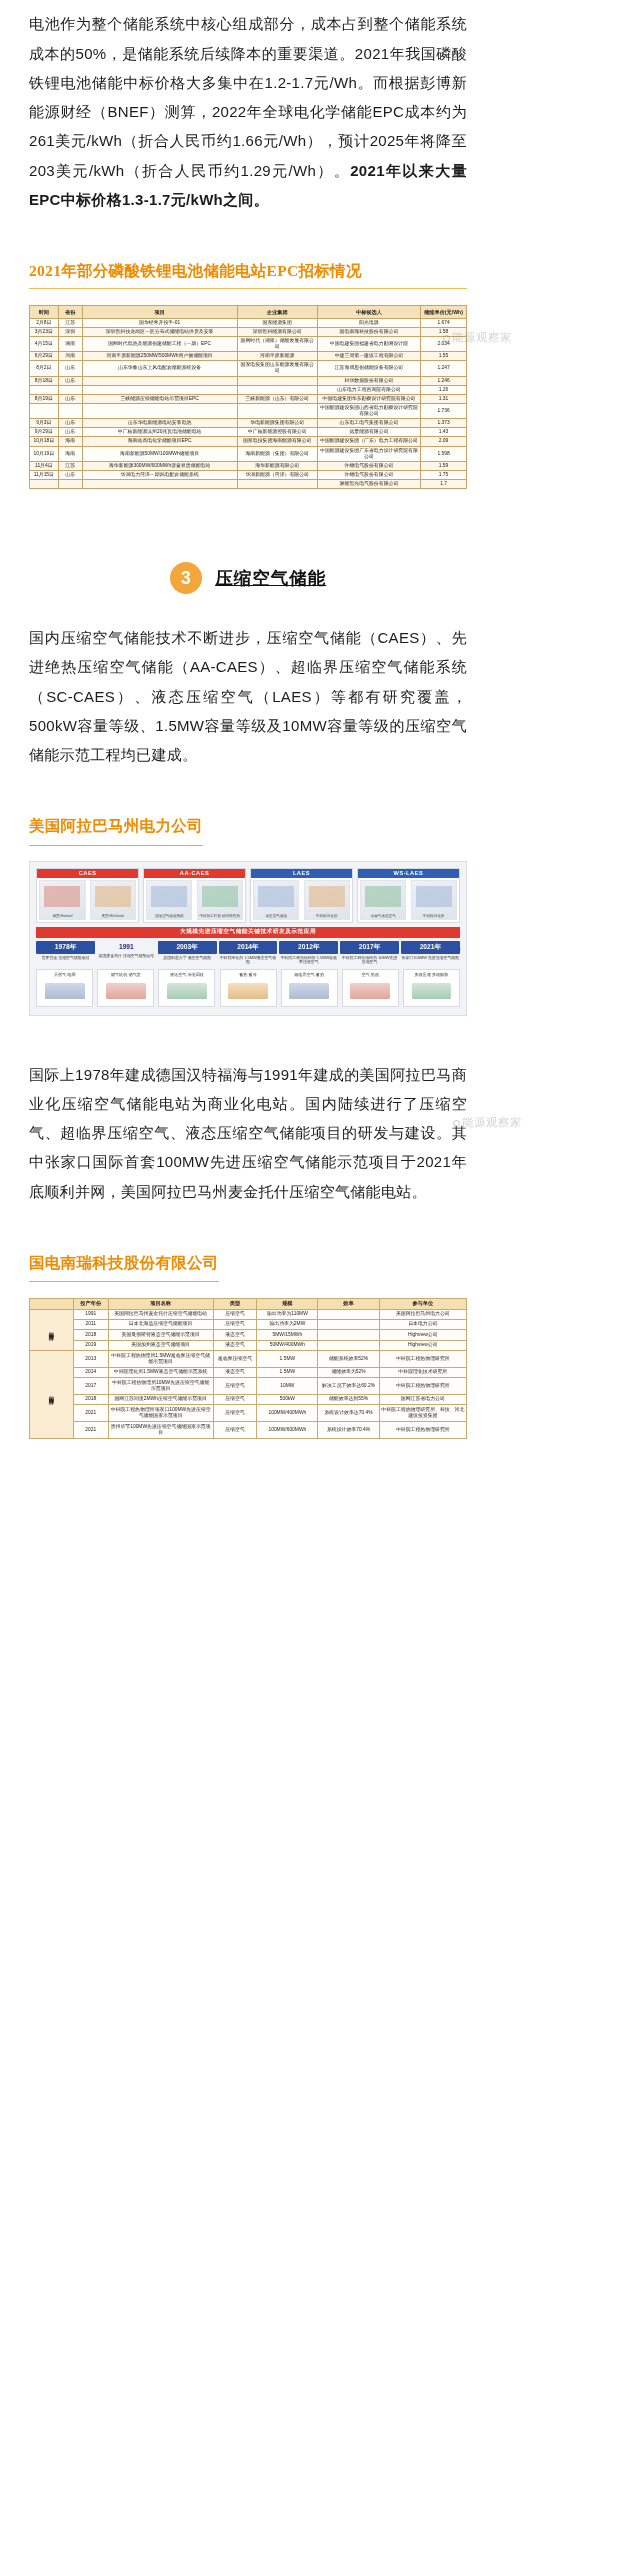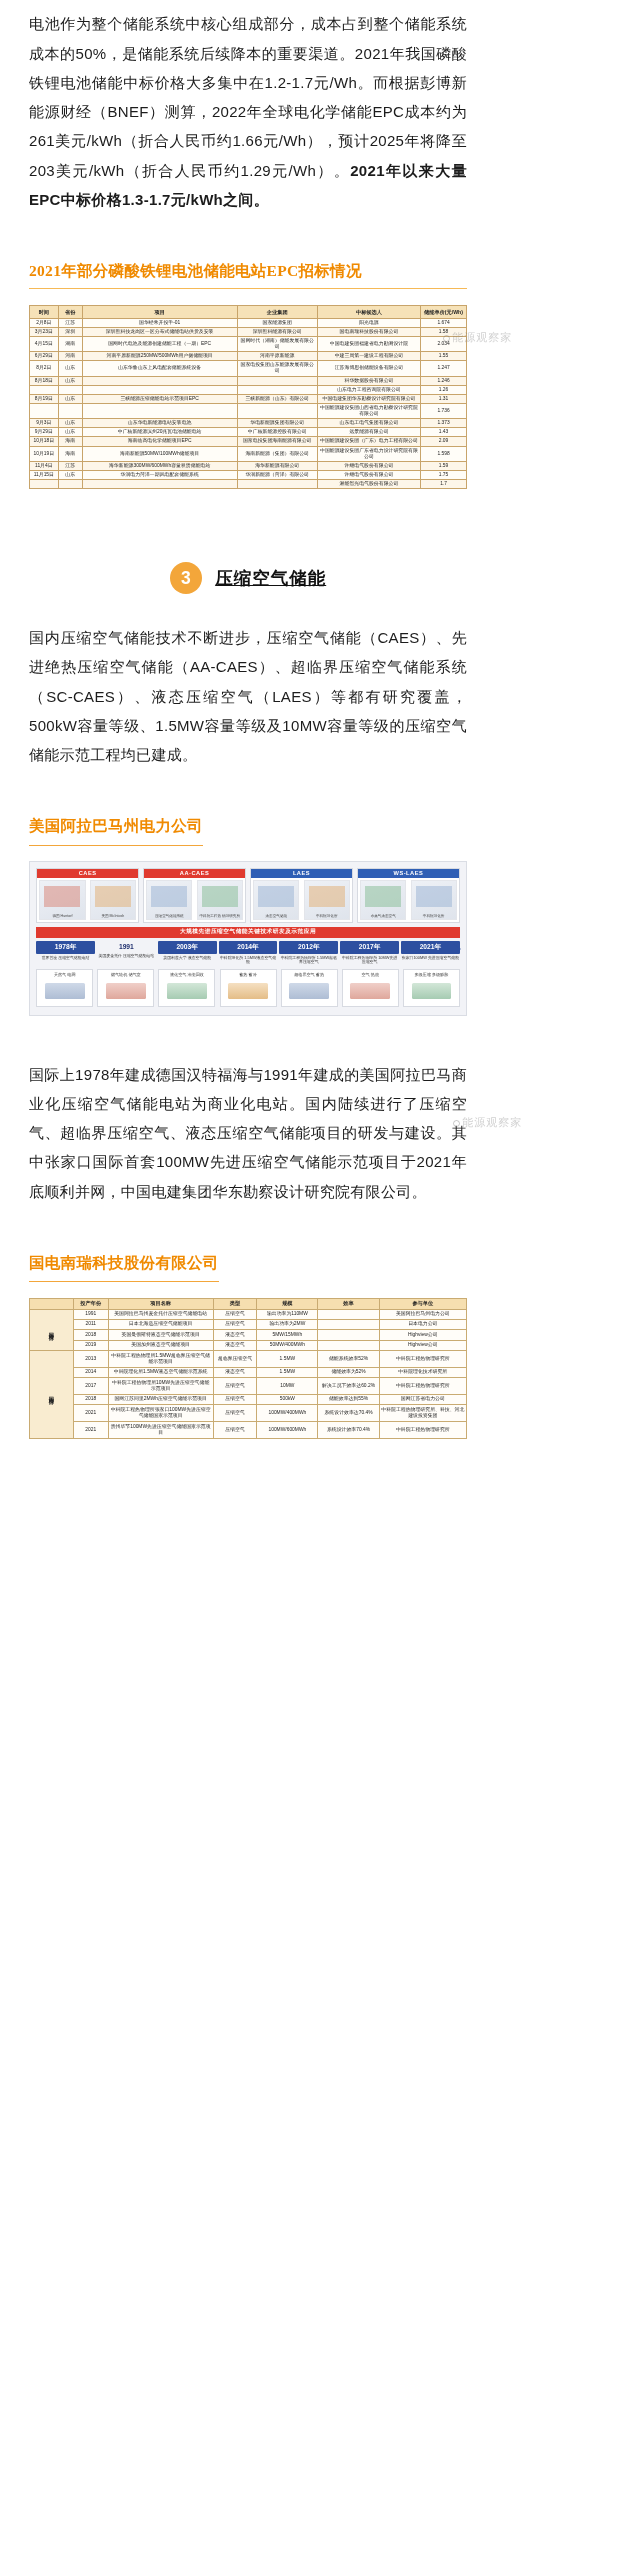--- a/index.html
+++ b/index.html
@@ -598,21 +598,21 @@
         </div>
         <div class="bp g">
           <div class="t">多级压缩  多级膨胀</div>
           <div class="shape"></div>
         </div>
       </div>
   </div>
 
   <div class="gap-lg"></div>
 
-  <p class="para">国际上1978年建成德国汉特福海与1991年建成的美国阿拉巴马商业化压缩空气储能电站为商业化电站。国内陆续进行了压缩空气、超临界压缩空气、液态压缩空气储能项目的研发与建设。其中张家口国际首套100MW先进压缩空气储能示范项目于2021年底顺利并网，中国电建集团华东勘察设计研究院有限公司。</p>
+  <p class="para">国际上1978年建成德国汉特福海与1991年建成的美国阿拉巴马商业化压缩空气储能电站为商业化电站。国内陆续进行了压缩空气、超临界压缩空气、液态压缩空气储能项目的研发与建设。其中张家口国际首套100MW先进压缩空气储能示范项目于2021年底顺利并网，美国阿拉巴马州麦金托什压缩空气储能电站。</p>
 
   <div class="gap-lg"></div>
 
   <div>
     <div class="sec-head sec-head-underline">国电南瑞科技股份有限公司</div>
   </div>
 
   <div class="gap-sm"></div>
 
   <table class="data2">

